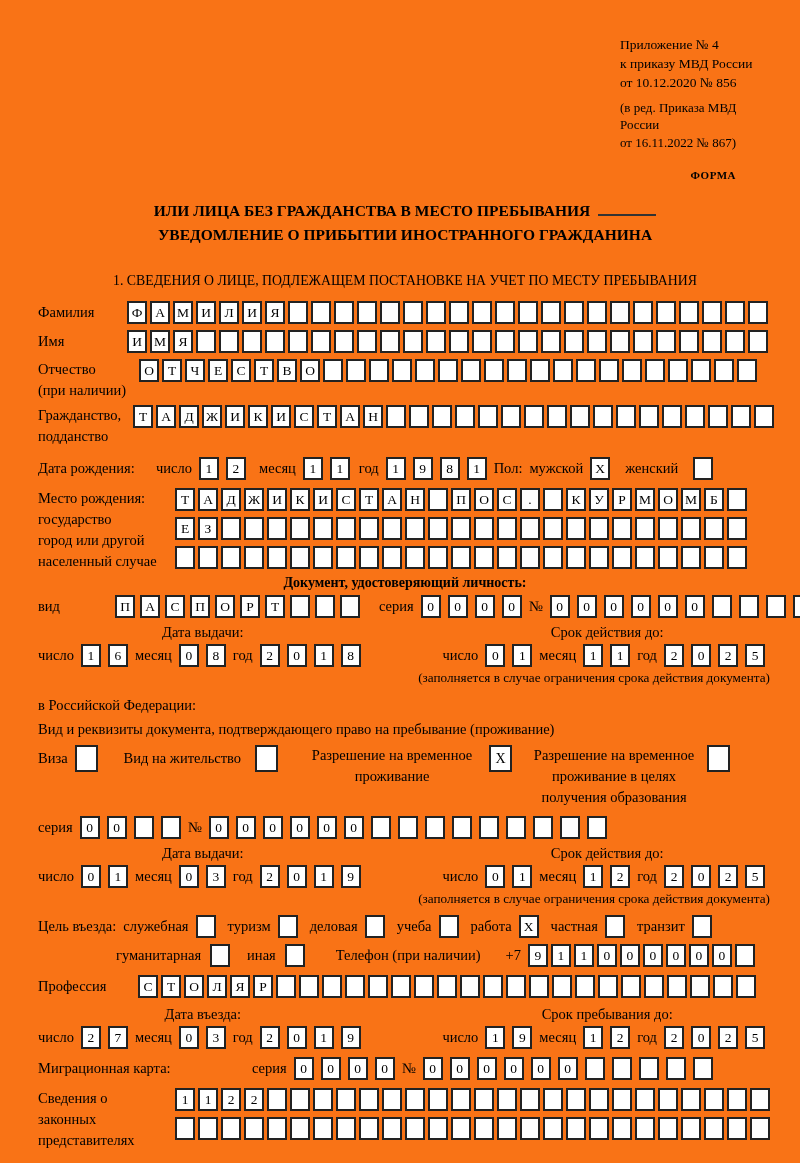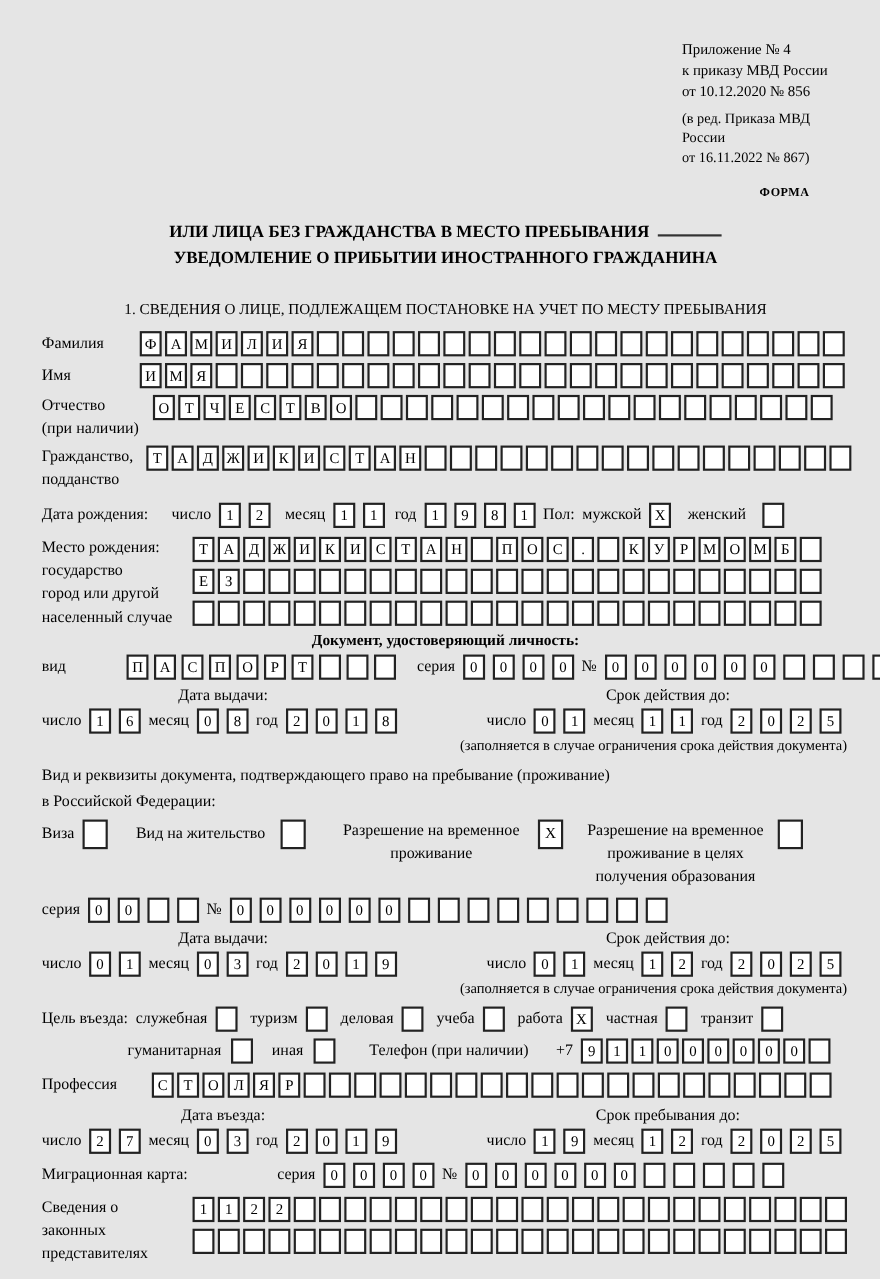--- a/index.html
+++ b/index.html
@@ -1,17 +1,17 @@
 <!DOCTYPE html>
 <html><head>
 <meta charset="utf-8">
 <style>
   html,body{margin:0;padding:0;background:#888;}
   .page{
-    width:800px;height:1163px;background:#e5e5e5;color:#000;
+    width:800px;height:1163px;background:#f97316;color:#000;
     font-family:"Liberation Serif","DejaVu Serif",serif;
     font-size:14.5px;overflow:hidden;box-sizing:border-box;
     padding:36px 28px 0 38px;position:relative;
   }
   .annex{margin-left:582px;font-size:13.5px;line-height:1.4;}
   .annex-ed{margin-left:582px;font-size:13px;line-height:1.35;margin-top:6px;}
   .forma{text-align:right;padding-right:36px;font-weight:bold;font-size:11px;margin-top:18px;letter-spacing:.5px;}
   .title{text-align:center;font-weight:bold;font-size:15.5px;line-height:1.55;margin-top:18px;}
   .title .uline{display:inline-block;width:58px;border-bottom:2.5px solid #333;height:14px;margin-left:8px;}
   .section1{text-align:center;font-weight:normal;font-size:13.8px;margin-top:26px;}
@@ -159,22 +159,22 @@
         <span class="sl">месяц</span>
         <span class="boxes spaced"><span class="cell">1</span><span class="cell">1</span></span>
         <span class="sl">год</span>
         <span class="boxes spaced"><span class="cell">2</span><span class="cell">0</span><span class="cell">2</span><span class="cell">5</span></span>
       </div>
     </div>
   </div>
   <div class="note">(заполняется в случае ограничения срока действия документа)</div>
 
   <div class="intro mt8">
+    <div>в Российской Федерации:</div>
     <div>Вид и реквизиты документа, подтверждающего право на пребывание (проживание)</div>
-    <div>в Российской Федерации:</div>
   </div>
 
   <div class="opt mt4">
     <span class="cgroup">
       <span>Виза</span>
       <span class="checkbox"></span>
     </span>
     <span class="cgroup" style="margin-left:26px">
       <span>Вид на жительство</span>
       <span class="checkbox" style="margin-left:14px"></span>

